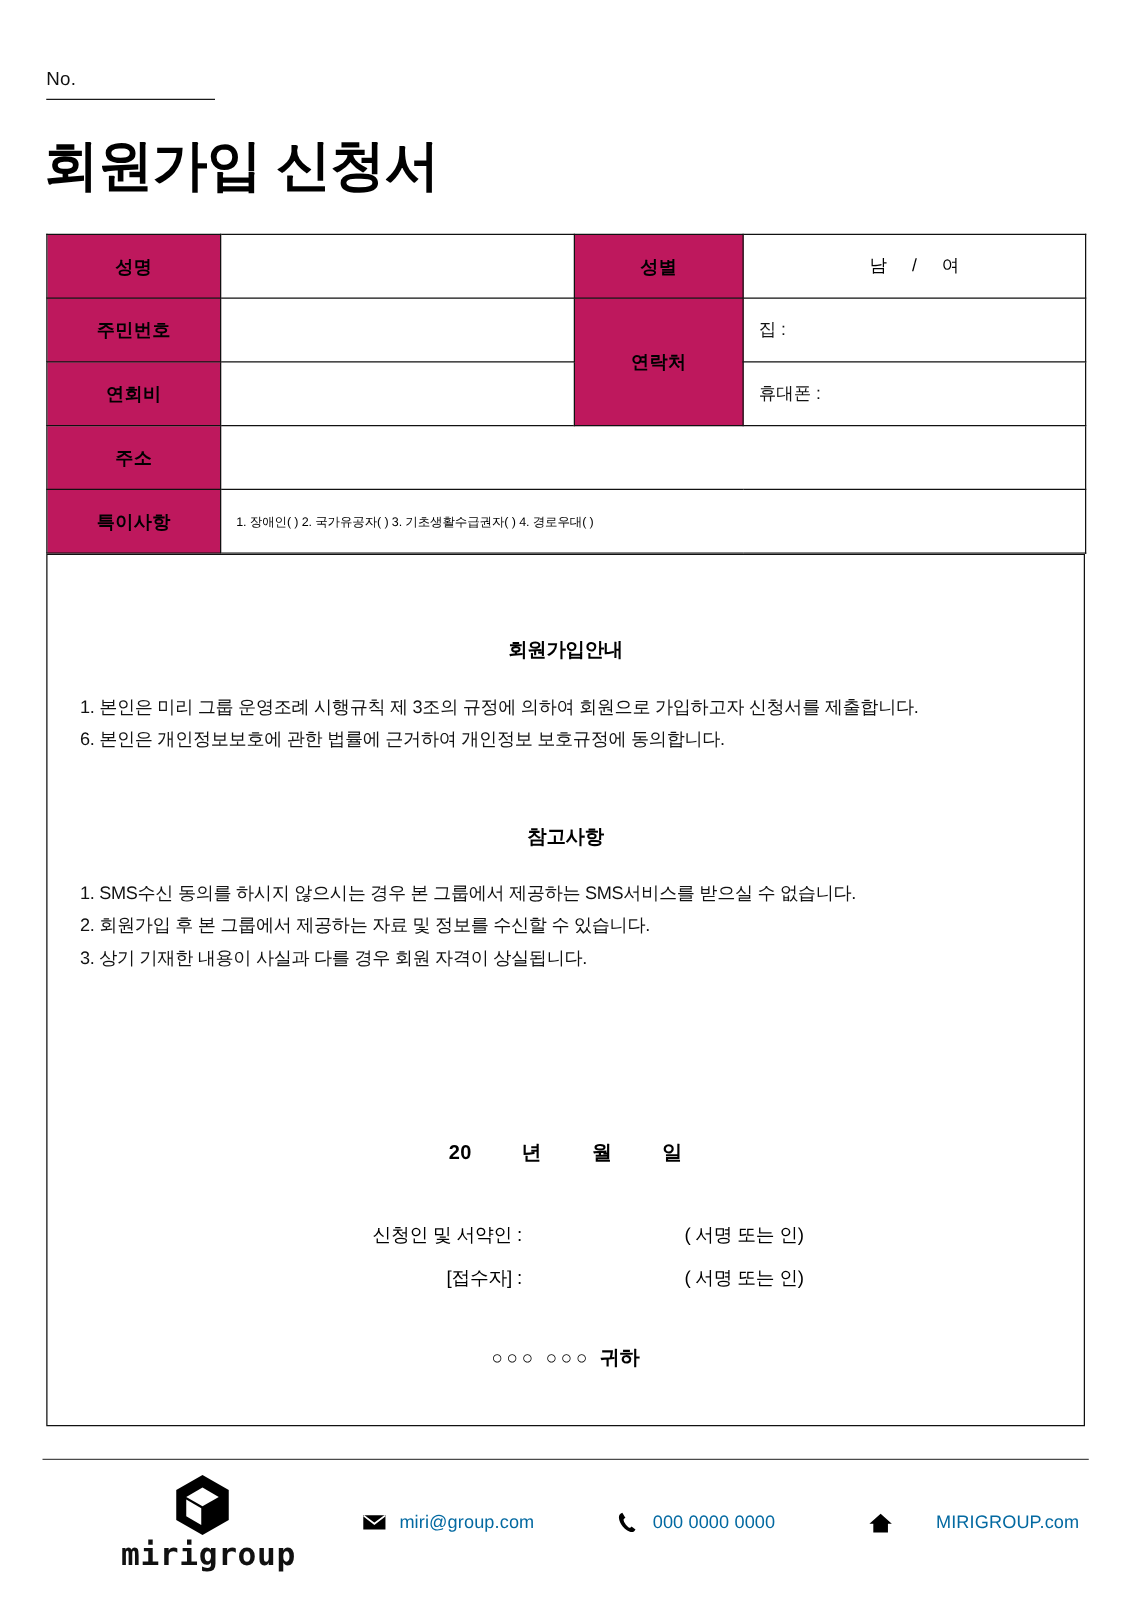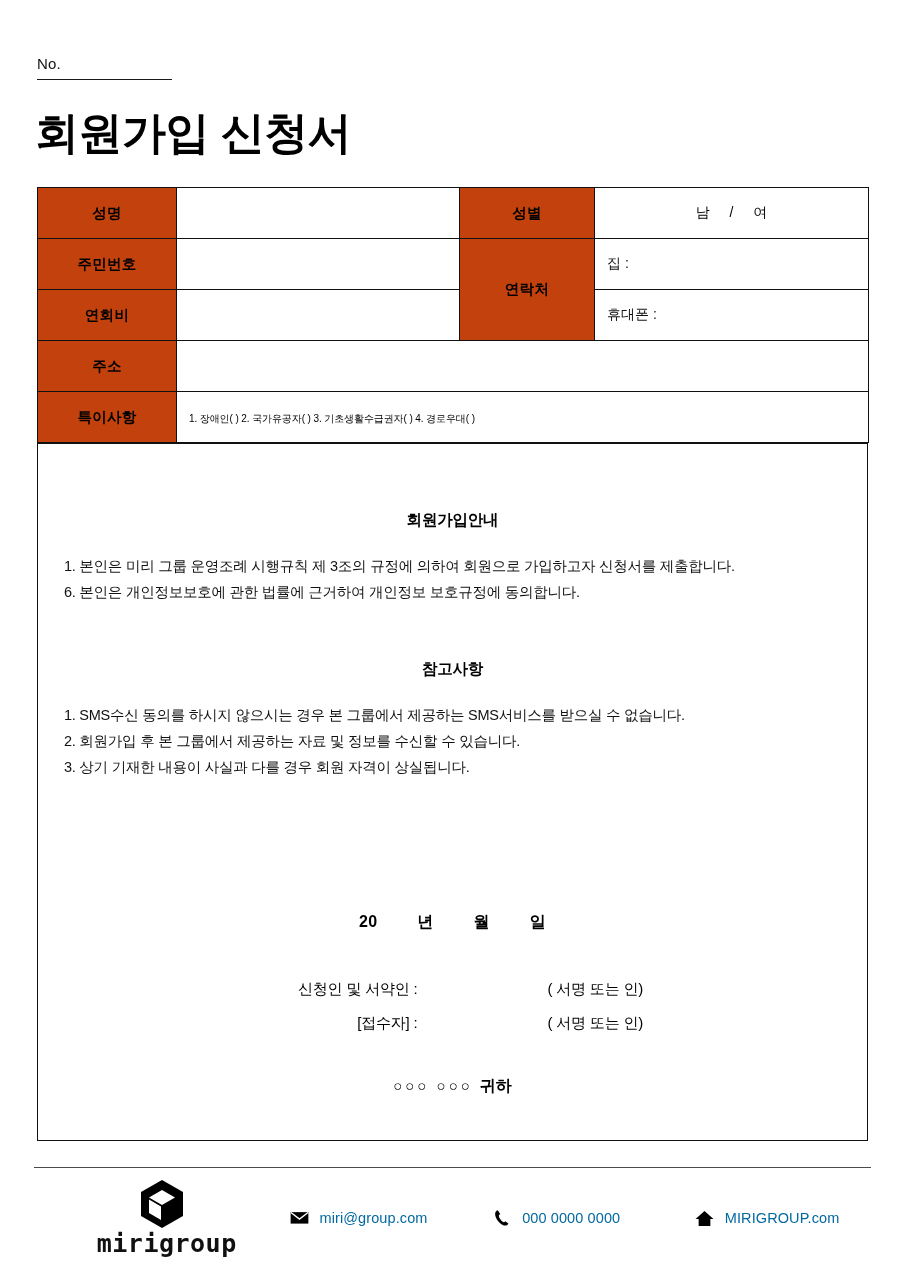--- a/index.html
+++ b/index.html
@@ -63,21 +63,21 @@
     table-layout: fixed;
   }
   .form-table td {
     border: 1.8px solid #111111;
     padding: 0;
     height: 50px;
     font-size: 14.5px;
     vertical-align: middle;
   }
   td.lbl {
-    background: #c2410c;
+    background: #be185d;
     text-align: center;
     font-weight: 700;
     font-size: 14.5px;
     letter-spacing: 0.3px;
   }
   td.val {
     background: #ffffff;
     padding-left: 12px;
   }
   td.val-center {
@@ -265,21 +265,21 @@
     align-items: center;
     justify-content: center;
   }
   .contact .txt {
     font-size: 14.5px;
     color: #0369a1;
     letter-spacing: 0.1px;
   }
   .c-email { width: 230px; }
   .c-phone { width: 230px; }
-  .c-web   { width: 200px; }
+  .c-web   { width: 200px; gap: 24px; }
 </style>
 </head>
 <body>
 
 <div class="page">
 
   <div class="no-block">
     <div class="no-label">No.</div>
     <div class="no-rule"></div>
   </div>

